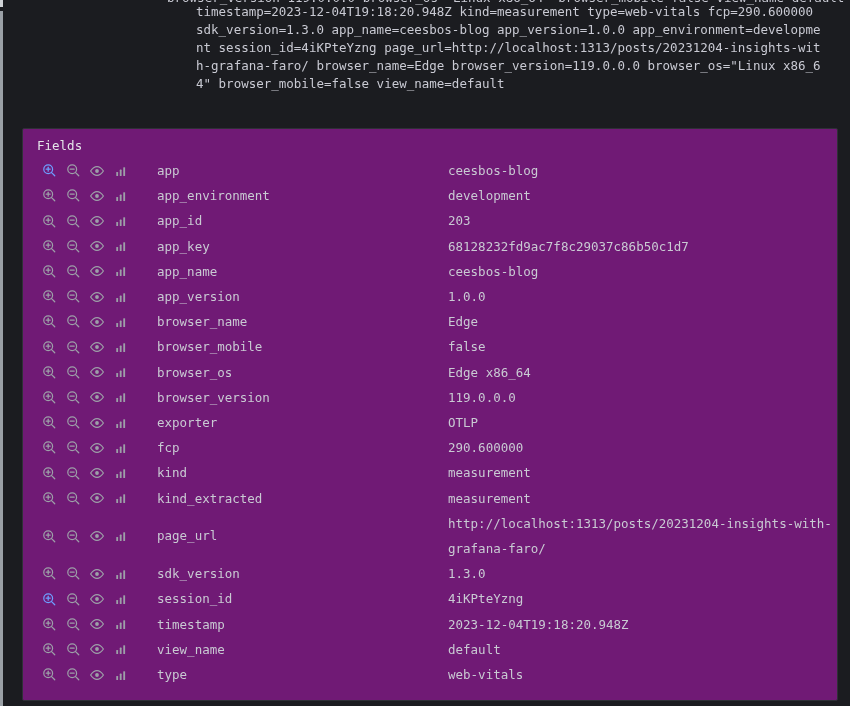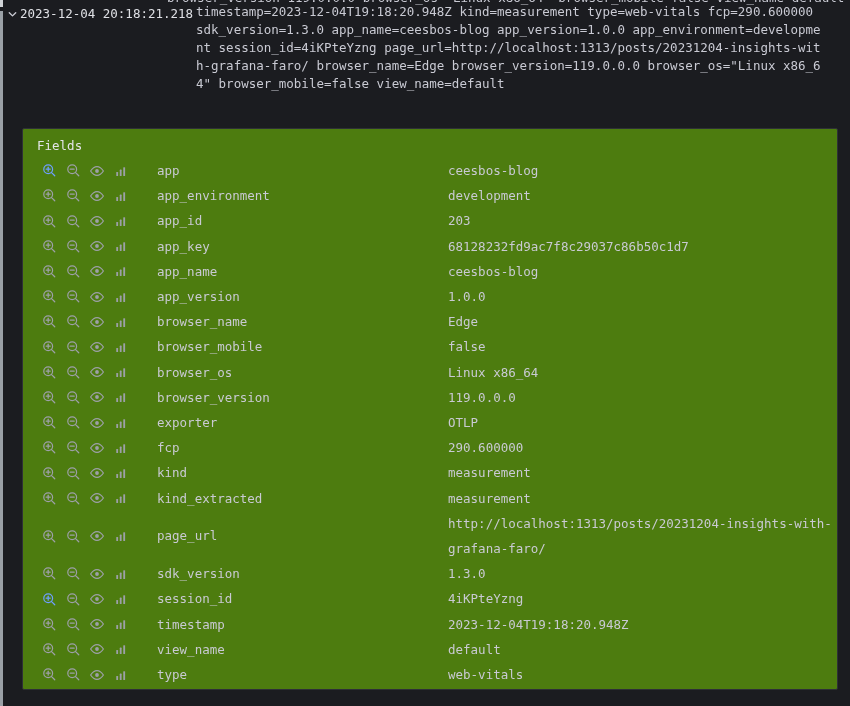--- a/index.html
+++ b/index.html
@@ -38,22 +38,22 @@
   .ts { margin-left: 2px; line-height: 18.1px; color: #dfe0e5; white-space: pre; }
   .msg { position: absolute; left: 196px; top: 3px; width: 644px; line-height: 18.1px; }
   .msg div { white-space: pre; }
 
   
   .panel {
     position: absolute;
     left: 22px; top: 128px; width: 814px;
     border: 1px solid #2e3036;
     border-radius: 2px;
-    background: #4d7c0f;
-    padding: 8px 0 2px 0;
+    background: #701a75;
+    padding: 8px 0 13px 0;
     box-sizing: content-box;
   }
   .panel-title { margin: 0 0 4px 14px; line-height: 17px; color: #e4e5e9; }
   .frow { display: flex; align-items: center; min-height: 25.2px; padding-left: 18px; }
   .ibtn {
     width: 16px; height: 16px; margin-right: 8px;
     color: #9da0a8;
     display: inline-flex; align-items: center; justify-content: center;
     cursor: pointer; flex-shrink: 0;
   }
@@ -65,28 +65,20 @@
 </head>
 <body>
 
 <div class="screen">
 
   <div class="level-bar prev"></div>
   <div class="level-bar current"></div>
 
   <div class="clipped-line">browser_version=119.0.0.0 browser_os="Linux x86_64" browser_mobile=false view_name=default</div>
 
-  <div class="log-row">
-    <span class="chevron">
-      <svg viewBox="0 0 12 12" width="11" height="11" fill="none" stroke="currentColor" stroke-width="1.5" stroke-linecap="round" stroke-linejoin="round">
-          <polyline points="2.5,4 6,7.5 9.5,4"></polyline>
-        </svg>
-    </span>
-    <span class="ts">2023-12-04 20:18:21.218</span>
-  </div>
   <div class="msg">
       <div>timestamp=2023-12-04T19:18:20.948Z kind=measurement type=web-vitals fcp=290.600000</div>
       <div>sdk_version=1.3.0 app_name=ceesbos-blog app_version=1.0.0 app_environment=developme</div>
       <div>nt session_id=4iKPteYzng page_url=http://localhost:1313/posts/20231204-insights-wit</div>
       <div>h-grafana-faro/ browser_name=Edge browser_version=119.0.0.0 browser_os="Linux x86_6</div>
       <div>4" browser_mobile=false view_name=default</div>
     </div>
 
   <div class="panel">
     <div class="panel-title">Fields</div>
@@ -378,21 +370,21 @@
       </svg>
     </span>
     <span class="ibtn">
       <svg viewBox="0 0 16 16" width="14" height="14" fill="currentColor">
         <rect x="2.6" y="9" width="2.1" height="4.6" rx="0.6"></rect>
         <rect x="6.6" y="6.4" width="2.1" height="7.2" rx="0.6"></rect>
         <rect x="10.6" y="3.8" width="2.1" height="9.8" rx="0.6"></rect>
       </svg>
     </span>
     <span class="fname">browser_os</span>
-    <span class="fvalue">Linux x86_64</span>
+    <span class="fvalue">Edge x86_64</span>
   </div>
 
   <div class="frow">
     <span class="ibtn filter-for">
       <svg viewBox="0 0 16 16" width="15" height="15" fill="none" stroke="currentColor" stroke-width="1.3" stroke-linecap="round">
         <circle cx="6.6" cy="6.6" r="4.7"></circle>
         <line x1="10.2" y1="10.2" x2="13.6" y2="13.6"></line>
         <line x1="4.5" y1="6.6" x2="8.7" y2="6.6"></line>
         <line x1="6.6" y1="4.5" x2="6.6" y2="8.7"></line>
       </svg>

